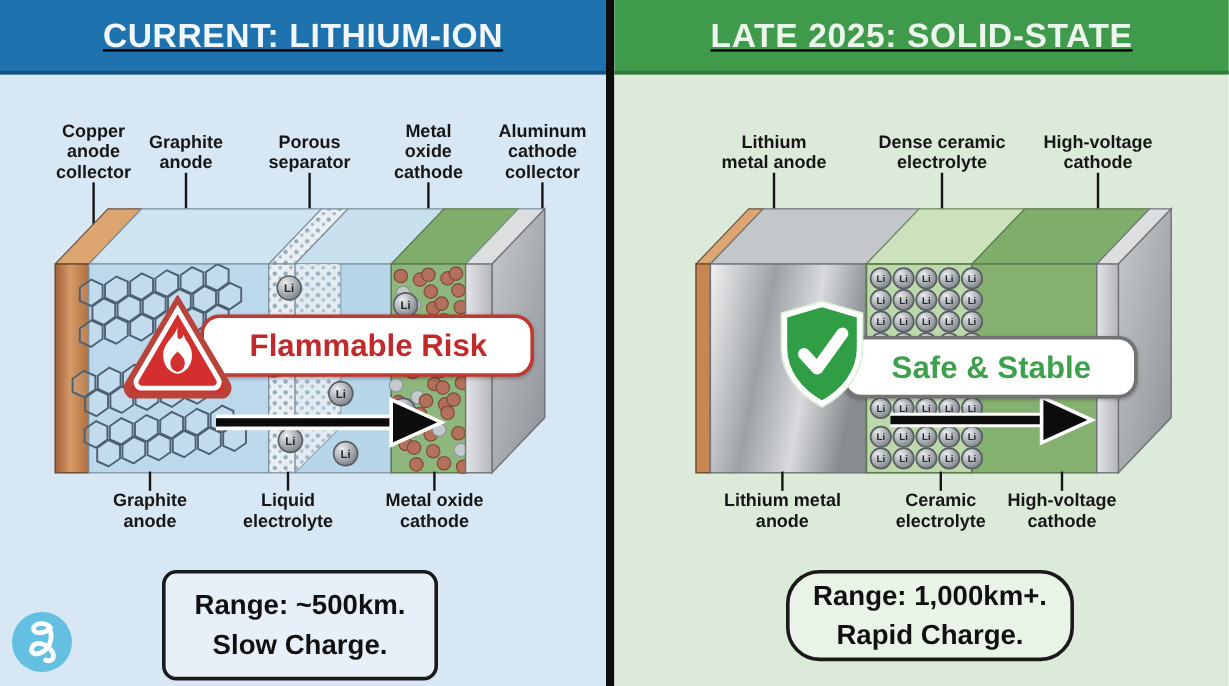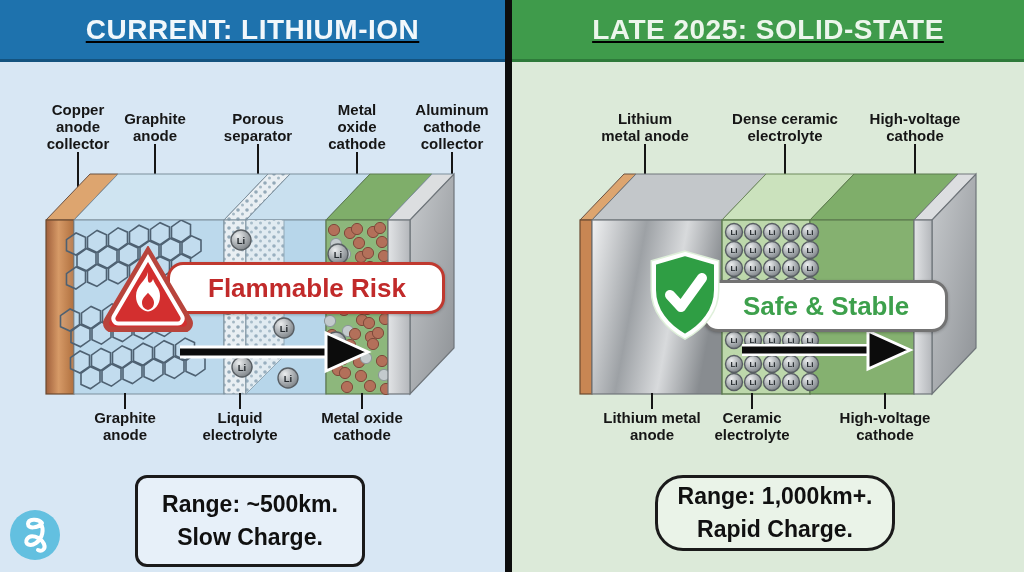--- a/index.html
+++ b/index.html
@@ -547,21 +547,21 @@
             <path d="M24 45 L35 57 L56 28" fill="none" stroke="#ffffff" stroke-width="10" stroke-linecap="round" stroke-linejoin="round"></path>
           </svg>
         </span>
         <span class="badge-pill">Safe &amp; Stable</span>
       </div>
 
       <div class="diagram-label" style="left:140px;top:331px">
         <div class="leader" style="height:16px"></div><span>Lithium metal
 anode</span>
       </div>
-      <div class="diagram-label" style="left:240px;top:331px">
+      <div class="diagram-label" style="left:272px;top:331px">
         <div class="leader" style="height:16px"></div><span>Ceramic
 electrolyte</span>
       </div>
       <div class="diagram-label" style="left:373px;top:331px">
         <div class="leader" style="height:16px"></div><span>High-voltage
 cathode</span>
       </div>
 
       <div class="range-box" style="left:143px;top:413px;width:240px;height:76px">
         <span>Range: 1,000km+.</span>

